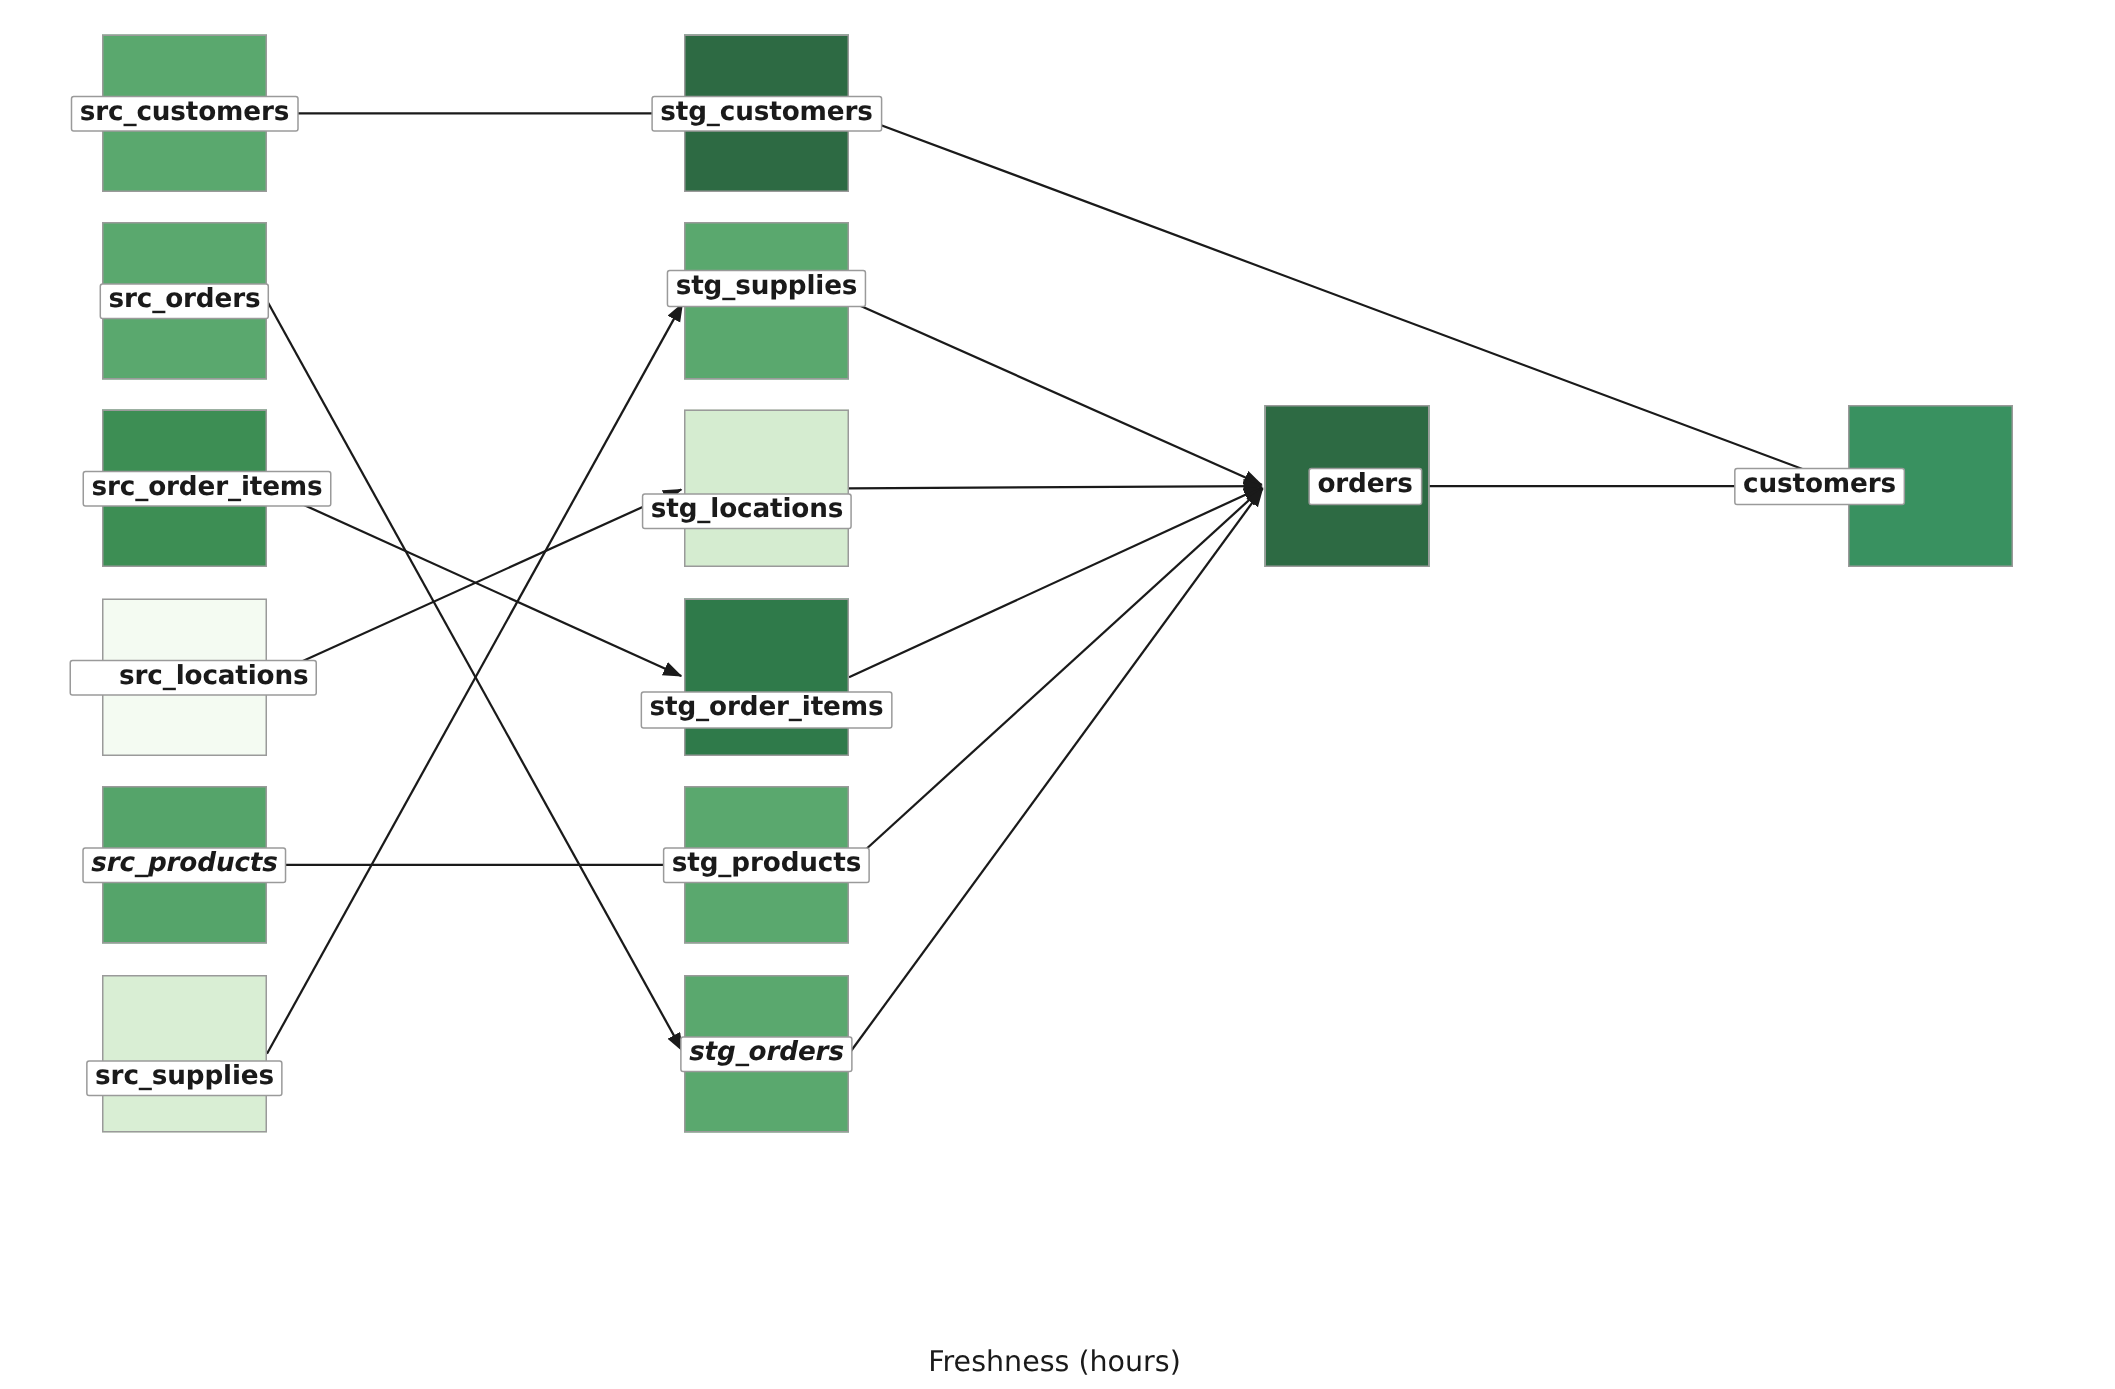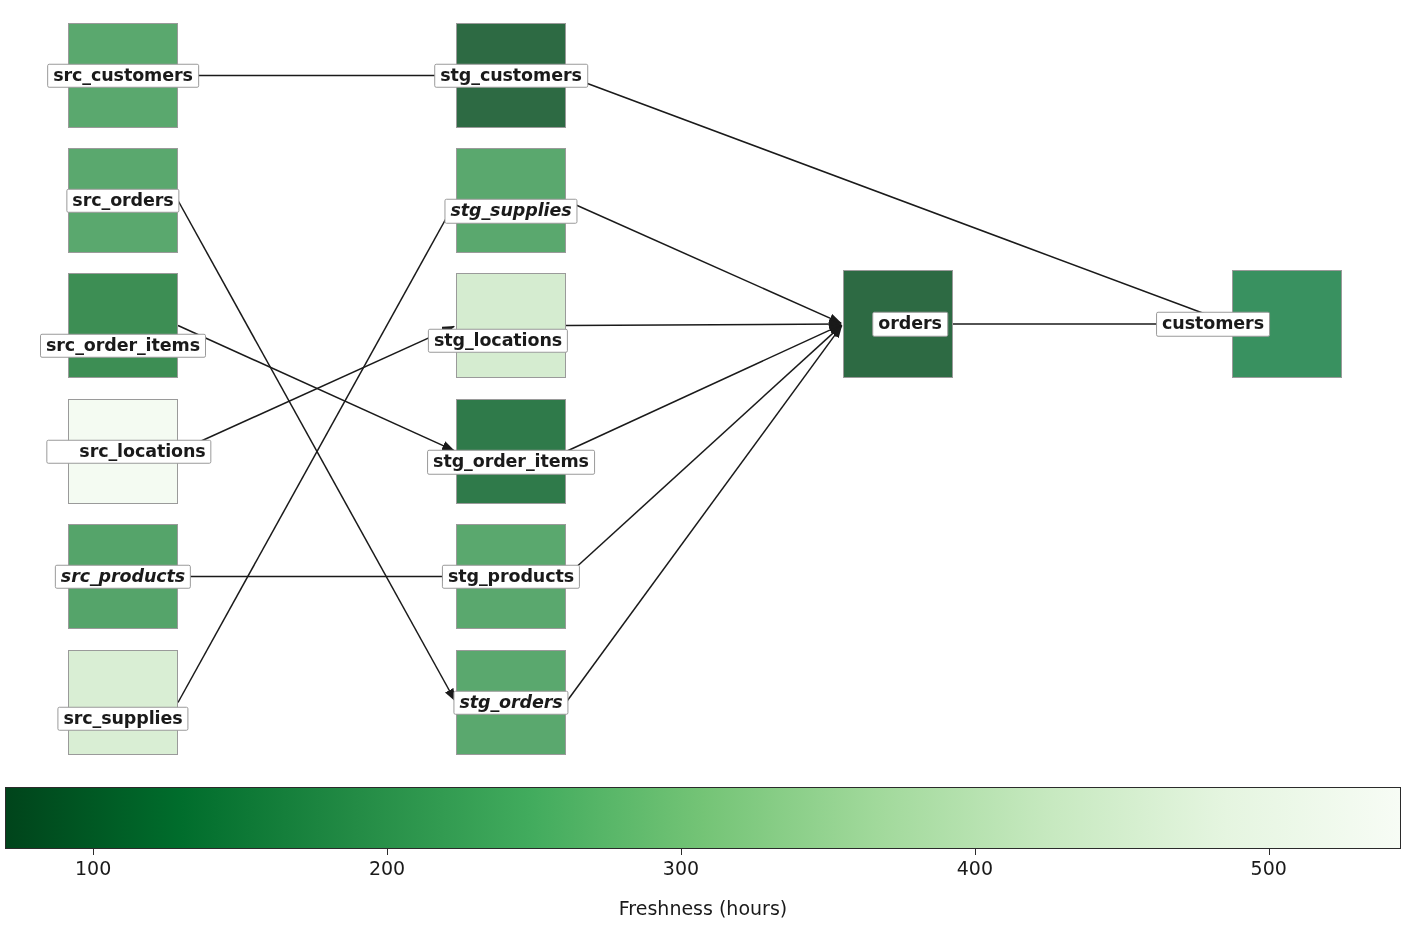--- a/index.html
+++ b/index.html
@@ -83,44 +83,29 @@
       <div class="node" style="left: 456px; top: 273px; width: 110px; height: 105px; background: rgb(213, 236, 208);"></div>
       <div class="node" style="left: 456px; top: 399px; width: 110px; height: 105px; background: rgb(47, 122, 74);"></div>
       <div class="node" style="left: 456px; top: 524px; width: 110px; height: 105px; background: rgb(90, 168, 110);"></div>
       <div class="node" style="left: 456px; top: 650px; width: 110px; height: 105px; background: rgb(90, 168, 110);"></div>
       <div class="node" style="left: 843px; top: 270px; width: 110px; height: 108px; background: rgb(45, 106, 67);"></div>
       <div class="node" style="left: 1232px; top: 270px; width: 110px; height: 108px; background: rgb(57, 145, 96);"></div>
     </div>
   <div id="label-layer">
       <div class="node-label" style="left: 123px; top: 75.5px;">src_customers</div>
       <div class="node-label" style="left: 123px; top: 200.5px;">src_orders</div>
-      <div class="node-label" style="left: 123px; top: 325.5px; margin-top: 20px;">src_order_items</div>
+      <div class="node-label" style="left: 138px; top: 325.5px;">src_order_items</div>
       <div class="node-label" style="left: 129px; top: 451.5px; padding-left: 32px;">src_locations</div>
       <div class="node-label" style="left: 123px; top: 576.5px; font-style: italic;">src_products</div>
       <div class="node-label" style="left: 123px; top: 702.5px; margin-top: 16px;">src_supplies</div>
       <div class="node-label" style="left: 511px; top: 75.5px;">stg_customers</div>
-      <div class="node-label" style="left: 511px; top: 211px; font-style: italic;">stg_supplies</div>
+      <div class="node-label" style="left: 511px; top: 192px;">stg_supplies</div>
       <div class="node-label" style="left: 498px; top: 325.5px; margin-top: 15px;">stg_locations</div>
-      <div class="node-label" style="left: 511px; top: 462px;">stg_order_items</div>
+      <div class="node-label" style="left: 511px; top: 473px;">stg_order_items</div>
       <div class="node-label" style="left: 511px; top: 576.5px;">stg_products</div>
       <div class="node-label" style="left: 511px; top: 702.5px; font-style: italic;">stg_orders</div>
       <div class="node-label" style="left: 898px; top: 324px; margin-left: 12px;">orders</div>
       <div class="node-label" style="left: 1213px; top: 324px;">customers</div>
     </div>
 
-  <div id="colorbar-wrap">
-    <div id="colorbar" style="background: linear-gradient(to right, rgb(0, 68, 27), rgb(0, 109, 44), rgb(35, 139, 69), rgb(65, 171, 93), rgb(116, 196, 118), rgb(161, 217, 155), rgb(199, 233, 192), rgb(229, 245, 224), rgb(247, 252, 245));"></div>
-    <div id="cb-ticks">
-        <div class="cb-tick" style="left: 88.1684px;"></div>
-        <div class="cb-ticklabel" style="left: 88.1684px;">100</div>
-        <div class="cb-tick" style="left: 382.063px;"></div>
-        <div class="cb-ticklabel" style="left: 382.063px;">200</div>
-        <div class="cb-tick" style="left: 675.958px;"></div>
-        <div class="cb-ticklabel" style="left: 675.958px;">300</div>
-        <div class="cb-tick" style="left: 969.853px;"></div>
-        <div class="cb-ticklabel" style="left: 969.853px;">400</div>
-        <div class="cb-tick" style="left: 1263.75px;"></div>
-        <div class="cb-ticklabel" style="left: 1263.75px;">500</div>
-      </div>
-  </div>
   <div id="cb-axis-label">Freshness (hours)</div>
 
 </div>
 
 </body></html>

